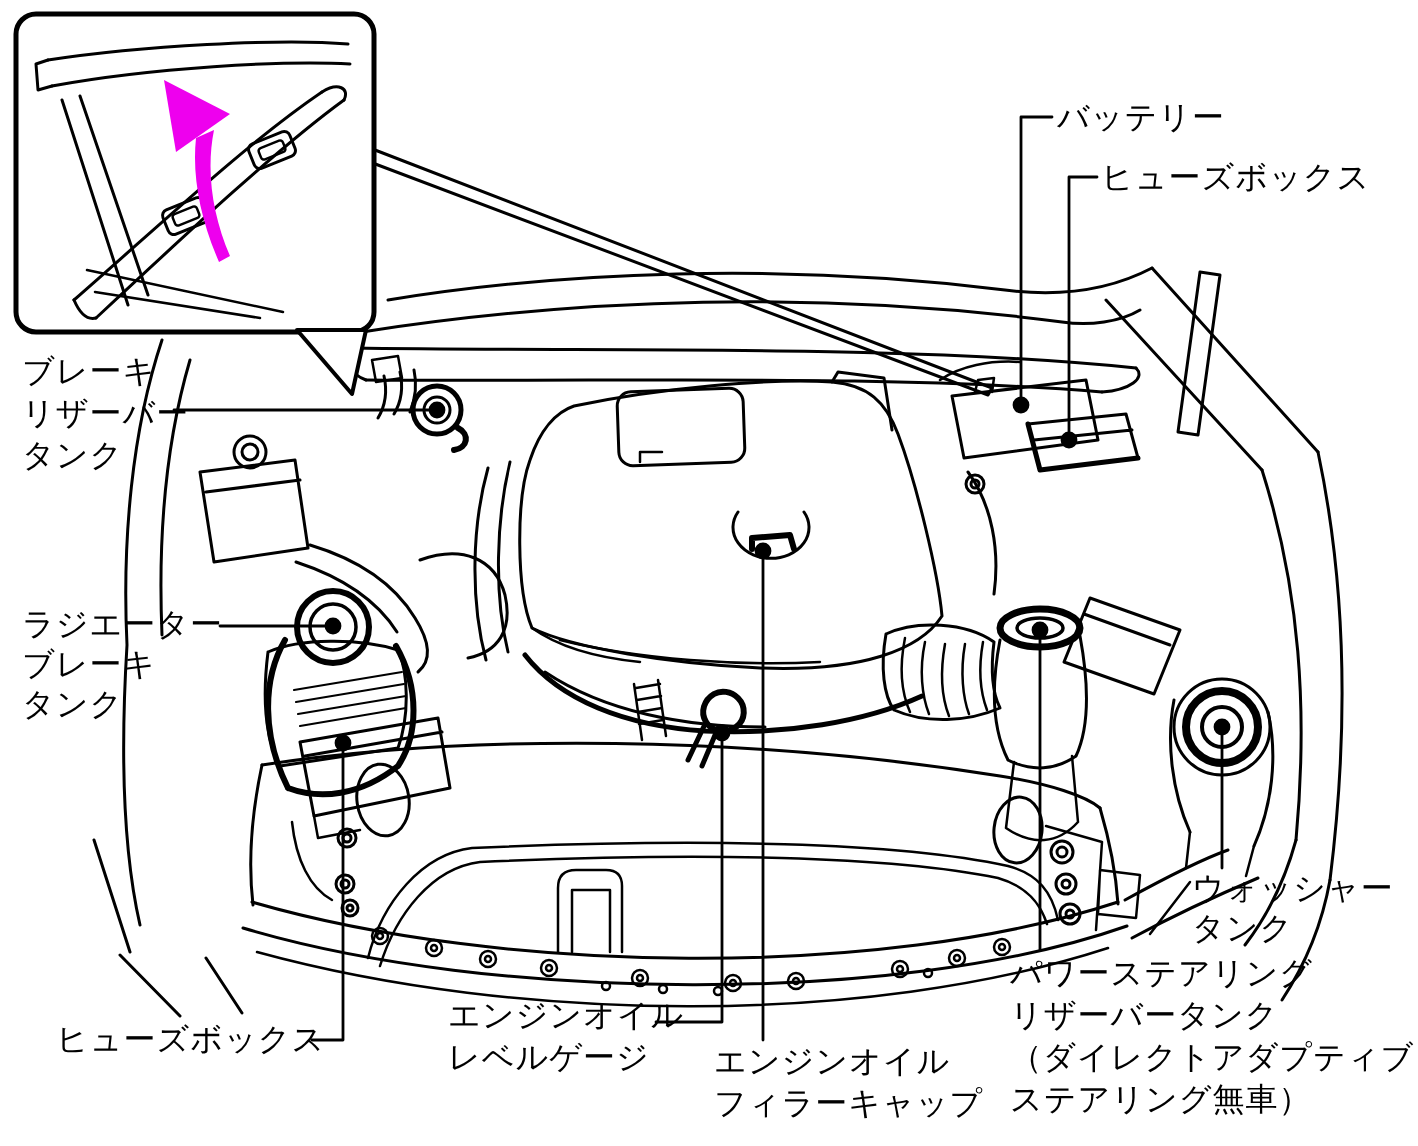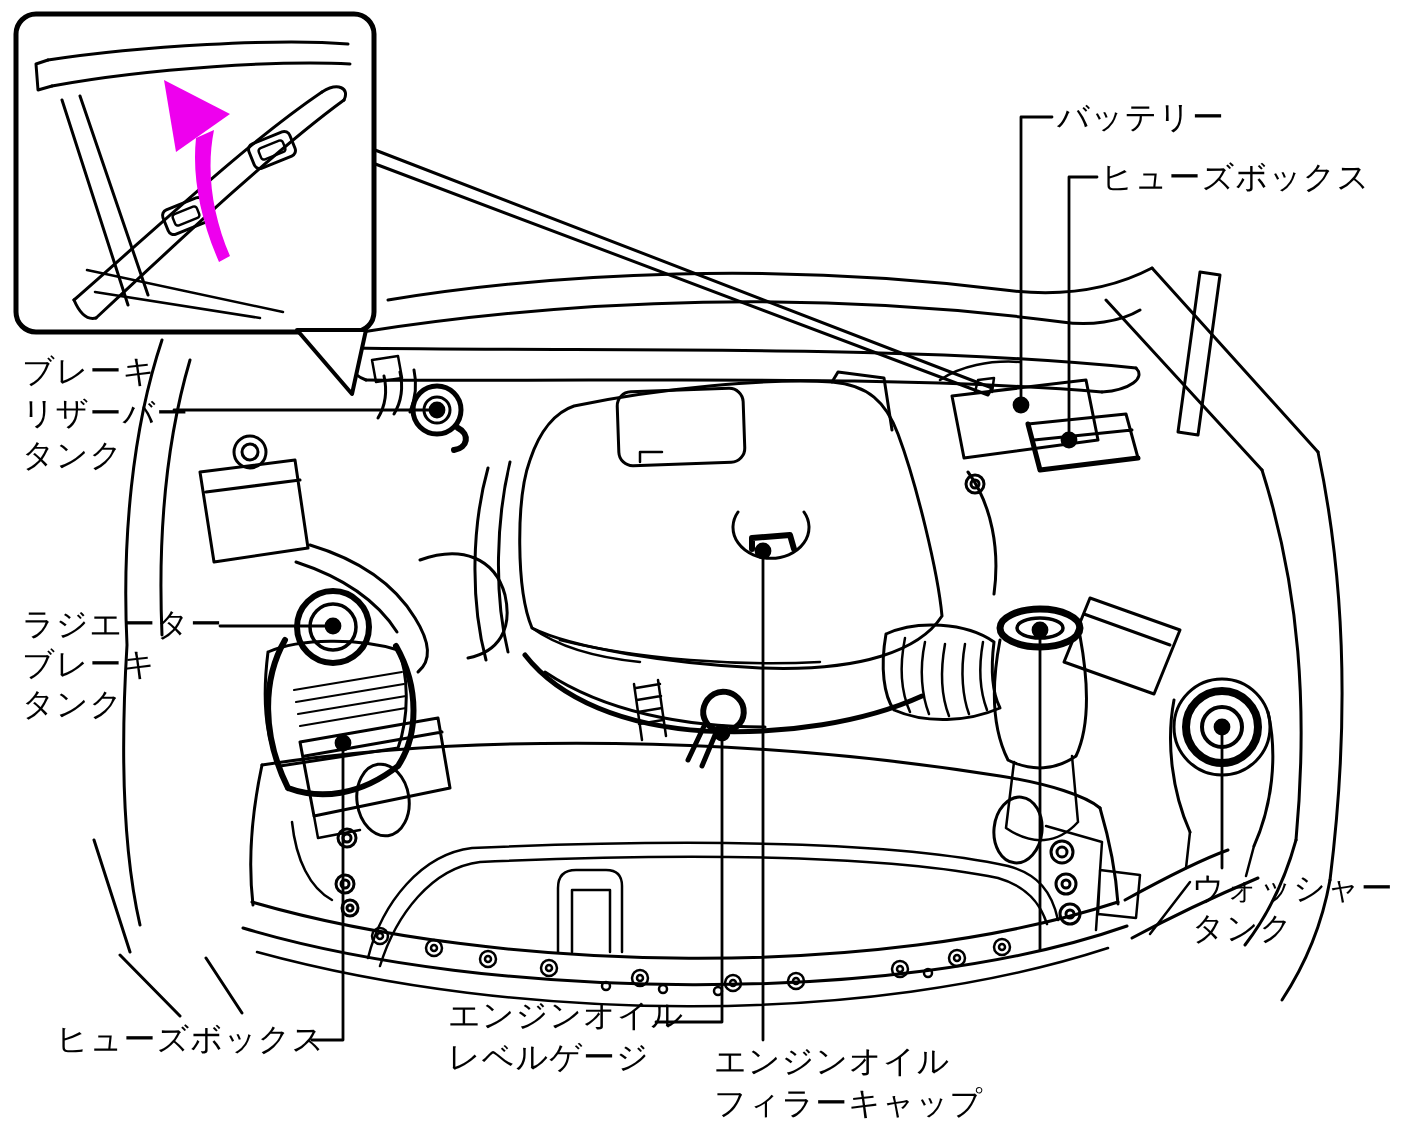--- a/index.html
+++ b/index.html
@@ -236,14 +236,18 @@
 <div class="label lbl-radiator lh40">ラジエーター
 ブレーキ
 タンク</div>
 <div class="label lbl-fuse-lower">ヒューズボックス</div>
 <div class="label lbl-gauge">エンジンオイル
 レベルゲージ</div>
 <div class="label lbl-filler">エンジンオイル
 フィラーキャップ</div>
 <div class="label lbl-washer lh40">ウォッシャー
 タンク</div>
+<div class="label lbl-ps">パワーステアリング
+リザーバータンク
+（ダイレクトアダプティブ
+ステアリング無車）</div>
 
 </div>
 
 </body></html>

